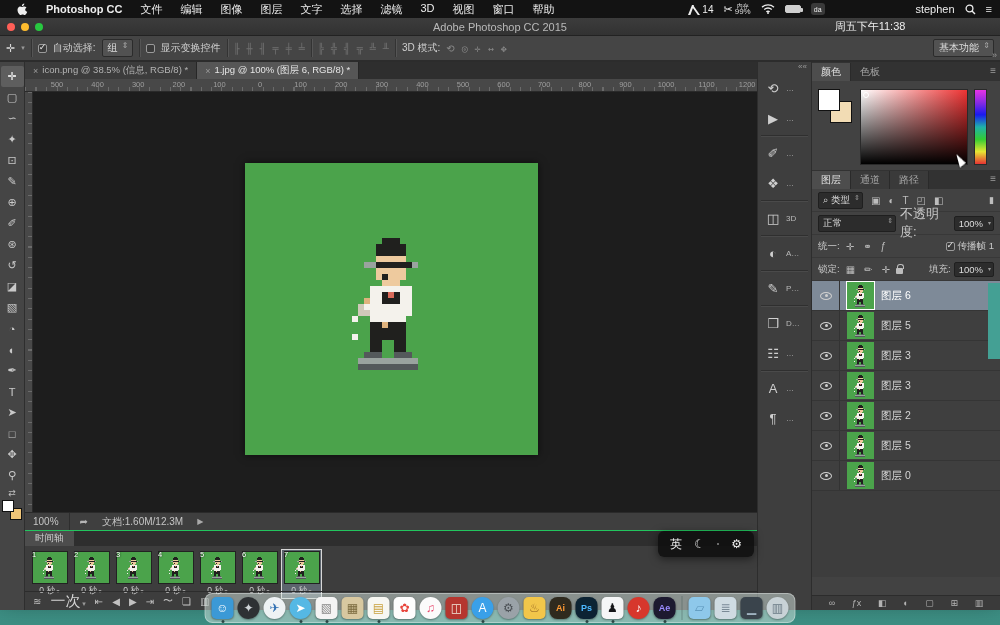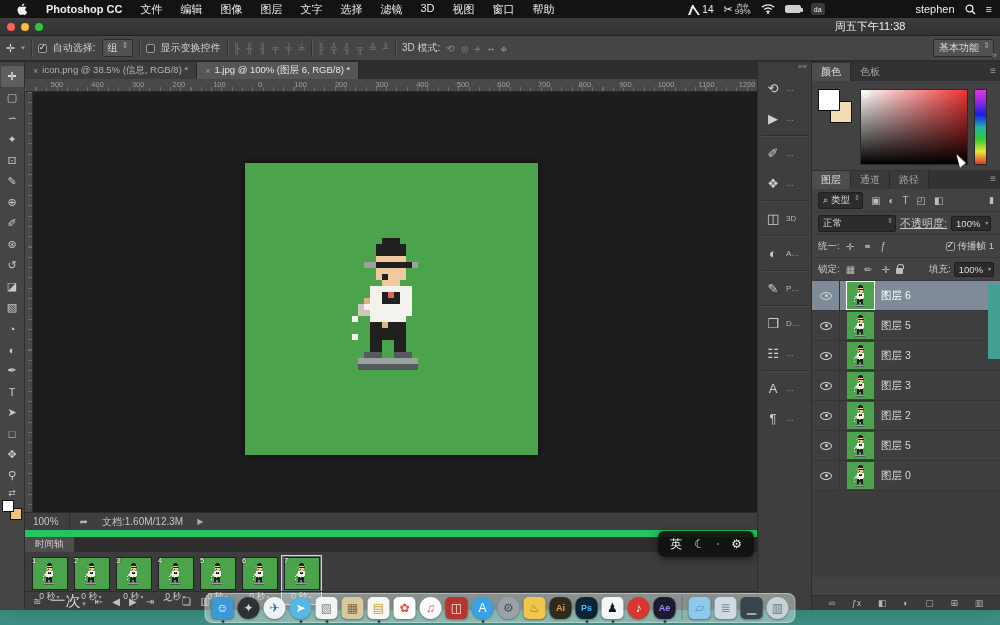--- a/index.html
+++ b/index.html
@@ -60,21 +60,21 @@
   #artboard { left:212px; top:71px; width:293px; height:292px; box-shadow:0 0 8px rgba(0,0,0,.6); }
   #artchar { left:107px; top:75px; }
   #caption { left:0; top:262px; width:100%; text-align:center; font-size:11px; color:rgba(255,255,255,.78); letter-spacing:.4px; }
 
   #statusbar { left:25px; top:494px; width:732px; height:18px; background:#3f3f3f; border-top:1px solid #2a2a2a; display:flex; align-items:center; font-size:10px; color:#c6c6c6; }
   #statusbar .zoombox { padding:0 10px 0 8px; border-right:1px solid #2e2e2e; height:100%; display:flex; align-items:center; }
   #statusbar .share { margin:0 14px 0 10px; color:#b5b5b5; }
   #statusbar .arrow { margin-left:14px; color:#aaa; font-size:8px; }
 
   
-  #timeline { left:25px; top:512px; width:732px; height:80px; background:#3d3d3d; border-top:7px solid #22c55e; }
+  #timeline { left:25px; top:512px; width:732px; height:80px; background:#3d3d3d; border-top:1px solid #22c55e; }
   #tltabrow { height:15px; background:#2e2e2e; display:flex; }
   .tltab { background:#4d4d4d; color:#cfcfcf; font-size:9.5px; padding:1px 10px 0; }
   #frames { display:flex; gap:3px; padding:4px 0 0 5px; }
   .frame { width:39px; padding:1px; position:relative; cursor:pointer; }
   .frame.selected { background:#5c646d; outline:1px solid #d7d7d7; }
   .fthumb { width:36px; height:33px; margin:0 auto; display:flex; align-items:center; justify-content:center; border:1px solid #222; }
   .fnum { position:absolute; left:2px; top:0px; font-size:7.5px; color:#fff; text-shadow:0 0 2px #000; z-index:2; }
   .fdur { text-align:center; font-size:8.5px; color:#cdcdcd; margin-top:1px; }
   .fdur:after { content:" ▾"; font-size:6px; color:#999; }
   #tlcontrols { position:absolute; left:0; bottom:0; width:100%; height:19px; border-top:1px solid #2c2c2c; display:flex; align-items:center; gap:9px; padding-left:8px; color:#c2c2c2; font-size:10px; }
@@ -195,20 +195,21 @@
         <circle cx="4.5" cy="4.5" r="3.4" fill="none" stroke="#ededed" stroke-width="1.3"></circle>
         <line x1="7" y1="7" x2="10" y2="10" stroke="#ededed" stroke-width="1.4"></line>
       </svg>
     <span style="font-size:11px;">≡</span>
   </span>
 </div>
 
 <div id="pswin" class="abs">
 
   <div id="titlebar" class="abs">
+    <span class="ttl">Adobe Photoshop CC 2015</span>
     <span class="lights">
       <span class="light" style="background:#ff5f57;"></span>
       <span class="light" style="background:#febc2e;"></span>
       <span class="light" style="background:#28c840;"></span>
     </span>
   </div>
 
   <div id="optionsbar" class="abs">
     <span class="toolglyph">✛</span>
     <span style="color:#999;font-size:7px;">▾</span>
@@ -1652,21 +1653,21 @@
             <span class="ficon">▣</span>
             <span class="ficon">◐</span>
             <span class="ficon">T</span>
             <span class="ficon">◰</span>
             <span class="ficon">◧</span>
           </span>
         <span style="margin-left:auto;color:#bdbdbd;font-size:9px;">▮</span>
       </div>
       <div class="lrow">
         <span class="minisel" style="min-width:78px;">正常</span>
-        <span style="font-size:11px;text-decoration:underline;">不透明度:</span>
+        <span style="font-size:13px;">不透明度:</span>
         <span class="valbox">100%</span>
       </div>
       <div class="lrow">
         <span style="font-size:9.5px;">统一:</span>
         <span id="unifyicons" style="display:flex;gap:5px;">
             <span class="ficon">✛</span>
             <span class="ficon">⚭</span>
             <span class="ficon">ƒ</span>
           </span>
         <span style="margin-left:auto;display:flex;align-items:center;gap:3px;">

